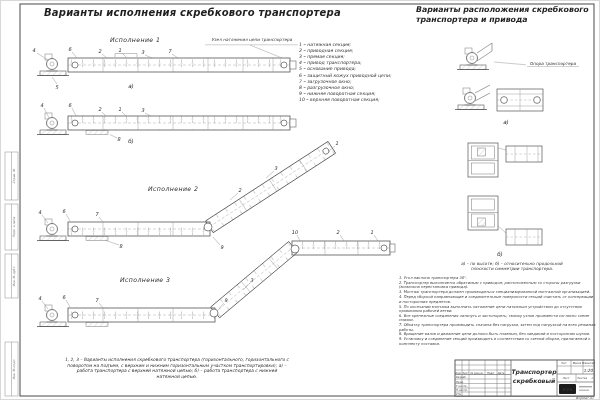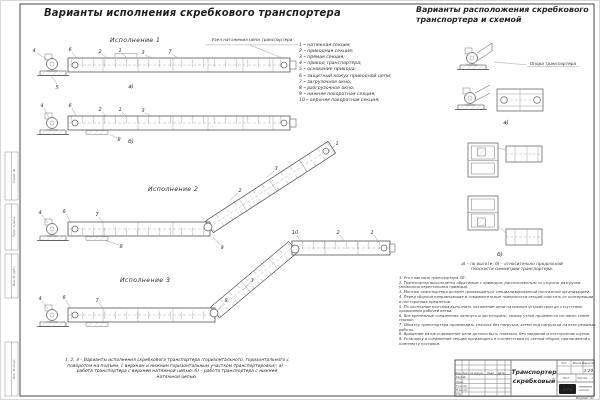--- a/index.html
+++ b/index.html
@@ -369,21 +369,21 @@
     <rect x="579" y="386" width="13" height="1.4" fill="#aaa"></rect>
     <rect x="579" y="389.5" width="10" height="1.4" fill="#bbb"></rect>
     <text class="fmt" x="594" y="399.4" text-anchor="end">Формат А1</text>
   </g>
 </svg>
 
 <div class="abs left-title">Варианты исполнения скребкового транспортера</div>
 
 <div class="abs right-title">
   <span style="display:block">Варианты расположения скребкового</span>
-  <span style="display:block">транспортера и схемой</span>
+  <span style="display:block">транспортера и привода</span>
 </div>
 
 <div class="abs exec-label" style="left:110px;top:36px;">Исполнение  1</div>
 <div class="abs exec-label" style="left:148px;top:185px;">Исполнение  2</div>
 <div class="abs exec-label" style="left:120px;top:276px;">Исполнение  3</div>
 
 <div class="abs tension-label">Узел натяжения цепи транспортера</div>
 
 <div class="abs legend">
 

